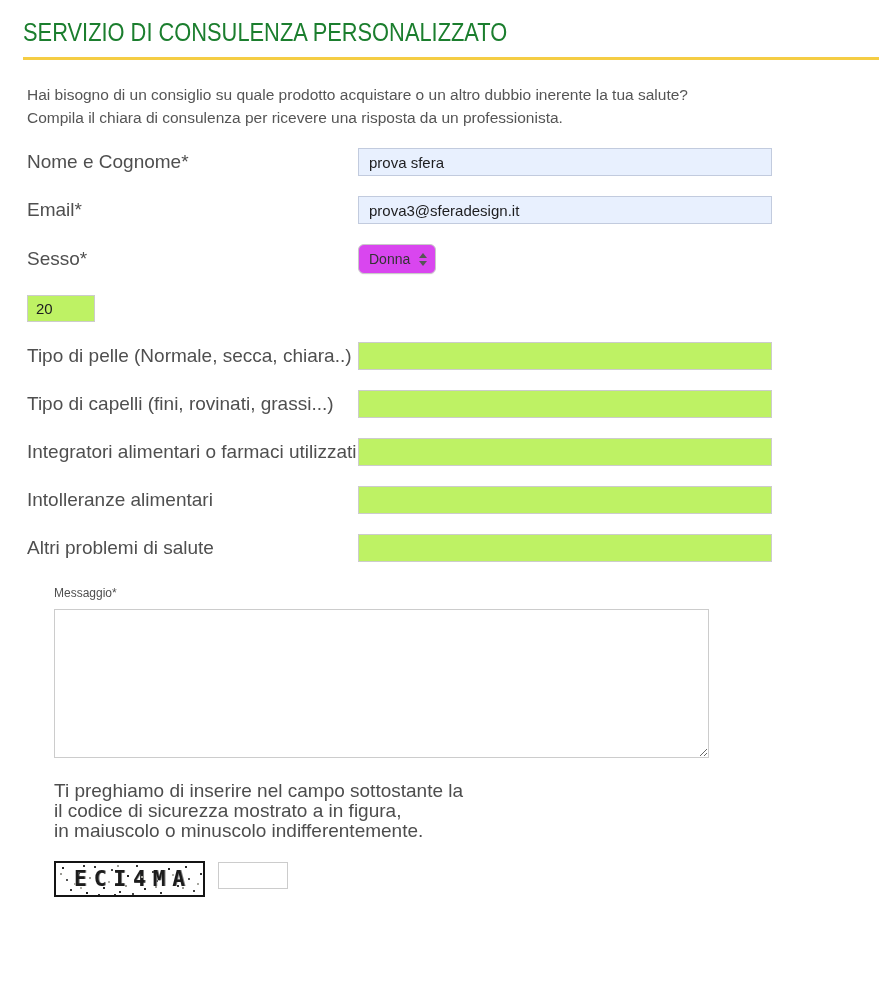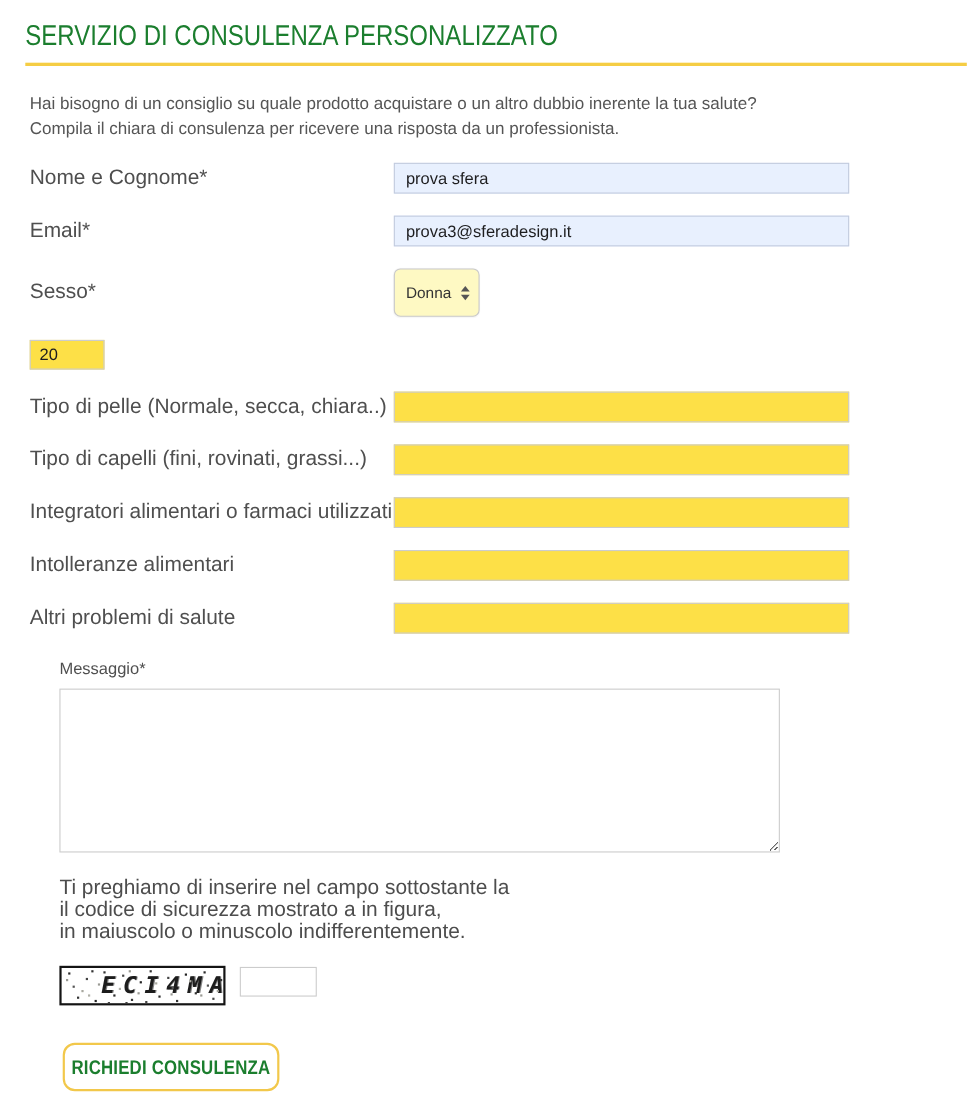--- a/index.html
+++ b/index.html
@@ -24,60 +24,60 @@
   }
 
   
   .intro { margin:23px 0 0 27px; font-size:15.5px; line-height:23px; color:#555; }
 
   
   .form-area { margin:19px 0 0 27px; }
   .row { display:flex; align-items:center; min-height:28px; margin-bottom:20px; }
   .lbl { width:331px; flex:0 0 331px; font-size:19px; color:#4f4f4f; }
   .inp {
-    width:414px; height:28px; border:1px solid #cccccc; background:#fde047;
+    width:414px; height:28px; border:1px solid #cccccc; background:#bef264;
     font-family:"Liberation Sans", sans-serif; font-size:15px; color:#1d1d1f;
     padding:0 10px; outline:none;
   }
   .inp.filled { background:#e8f0fe; border-color:#c2cbde; }
   .inp.small { width:68px; height:27px; padding:0 8px; }
 
   
   .select {
-    display:flex; align-items:center; height:44px; min-width:72px;
-    border:1px solid #c9c9c9; border-radius:6px; background:#fef9c3;
+    display:flex; align-items:center; height:30px; min-width:72px;
+    border:1px solid #c9c9c9; border-radius:6px; background:#d946ef;
     padding:0 8px 0 10px; cursor:default;
     box-shadow:0 0.5px 1px rgba(0,0,0,0.04);
   }
   .select .sel-val { font-size:14px; color:#333; margin-right:9px; }
   .stepper { display:flex; flex-direction:column; align-items:center; justify-content:center; gap:3px; }
   .stepper .up    { width:0; height:0; border-left:4px solid transparent; border-right:4px solid transparent; border-bottom:5px solid #555; }
   .stepper .down  { width:0; height:0; border-left:4px solid transparent; border-right:4px solid transparent; border-top:5px solid #555; }
 
   
-  .msg-label { margin:24px 0 0 27px; font-size:15px; color:#4f4f4f; }
+  .msg-label { margin:24px 0 0 27px; font-size:12px; color:#4f4f4f; }
   .msg-area {
     display:block; margin:9px 0 0 27px;
     width:655px; height:149px;
     border:1px solid #cccccc; background:#fff;
     font-family:"Liberation Sans", sans-serif; font-size:15px; color:#1d1d1f;
     padding:6px 8px; resize:both; outline:none;
   }
 
   
   .captcha-instructions { margin:23px 0 0 27px; font-size:19px; line-height:20px; color:#4d4d4d; }
   .captcha-row { display:flex; align-items:flex-start; margin:20px 0 0 27px; }
   .captcha-box {
     position:relative; width:151px; height:36px;
     border:2px solid #141414; overflow:hidden;
     background:
       linear-gradient(168deg, rgba(0,0,0,0) 46%, rgba(60,60,60,0.9) 47.2%, rgba(0,0,0,0) 48.4%),
       repeating-radial-gradient(circle at 30% 60%, #f7f7f4 0 4px, #ececе7 4px 6px),
       #f4f4f0;
-    display:flex; align-items:center; justify-content:flex-end;font-style:italic;
+    display:flex; align-items:center; justify-content:center;
   }
   .captcha-code {
     font-family:"DejaVu Sans Mono", monospace; font-weight:bold;
     font-size:21px; letter-spacing:7px; color:#1c1c1c;
     margin-right:-7px; text-shadow:1px 0 0 rgba(30,30,30,0.55);
   }
   .noise, .noise2 { position:absolute; top:0; left:0; width:2px; height:2px; background:transparent; }
   .noise { box-shadow:
     6px 4px #2a2a2a, 14px 26px #333, 22px 9px #444, 30px 29px #222, 38px 3px #333,
     47px 24px #2a2a2a, 55px 6px #444, 63px 28px #333, 71px 12px #222, 80px 2px #333,
@@ -182,18 +182,15 @@
 
     <div class="captcha-row">
       <div class="captcha-box">
         <span class="noise"></span>
         <span class="noise2"></span>
         <span class="captcha-code">ECI4MA</span>
       </div>
       <input class="captcha-input" type="text" value="" style="">
     </div>
 
-    <button class="submit-btn" type="button">
-      <span class="btn-label">RICHIEDI CONSULENZA</span>
-    </button>
 
   </div>
 </div>
 
 </body></html>

